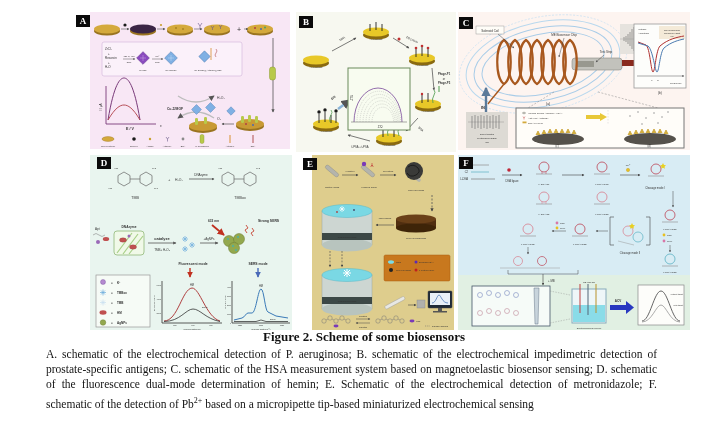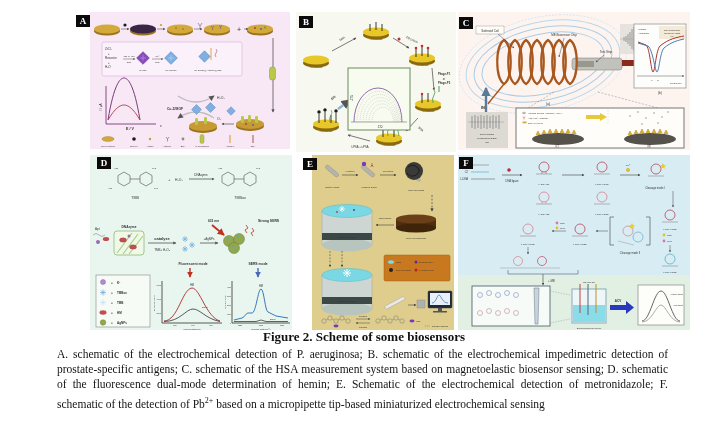--- a/index.html
+++ b/index.html
@@ -4,21 +4,21 @@
 <style>
   html,body{margin:0;padding:0;background:#ffffff;}
   #page{position:relative;width:728px;height:426px;background:#ffffff;overflow:hidden;
         font-family:"Liberation Serif", serif;}
   .panel{position:absolute;}
   .panel svg{display:block;width:100%;height:100%;font-family:"Liberation Sans", sans-serif;}
   .plabel{position:absolute;width:14px;height:12px;background:#0a0a0a;color:#ffffff;
           font:bold 9px/12px "Liberation Serif", serif;text-align:center;z-index:5;}
   #caption-title{position:absolute;left:0;top:329px;width:728px;text-align:center;
                  font:bold 13px/16px "Liberation Serif", serif;color:#111;}
-  #caption-body{position:absolute;left:57px;top:347px;width:611px;text-align:justify;
+  #caption-body{position:absolute;left:46px;top:347px;width:611px;text-align:justify;
                 font:11.5px/15.2px "Liberation Serif", serif;color:#141414;}
   #caption-body sup{font-size:8px;}
   text{fill:#333;}
 </style>
 </head>
 <body>
 
 <div id="page">
 
   <div class="plabel" style="left:76px;top:15px;"><span>A</span></div>

